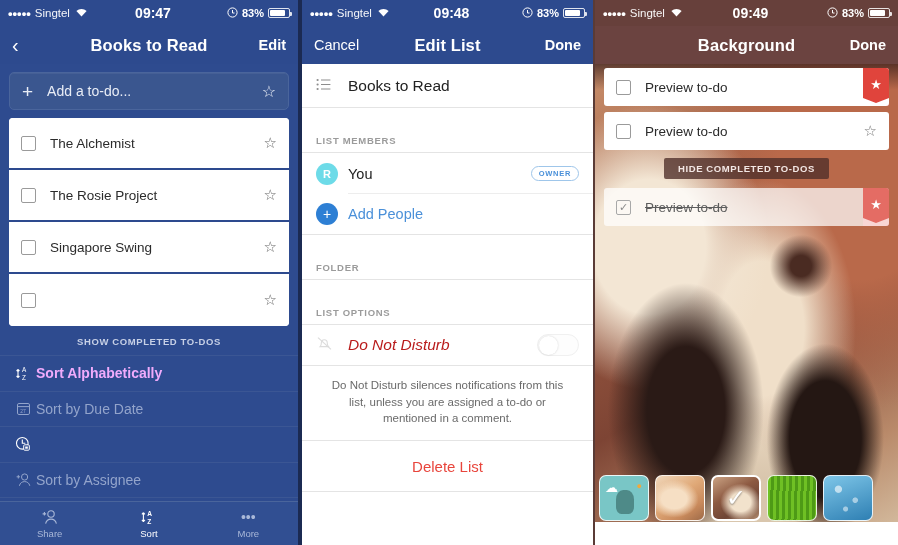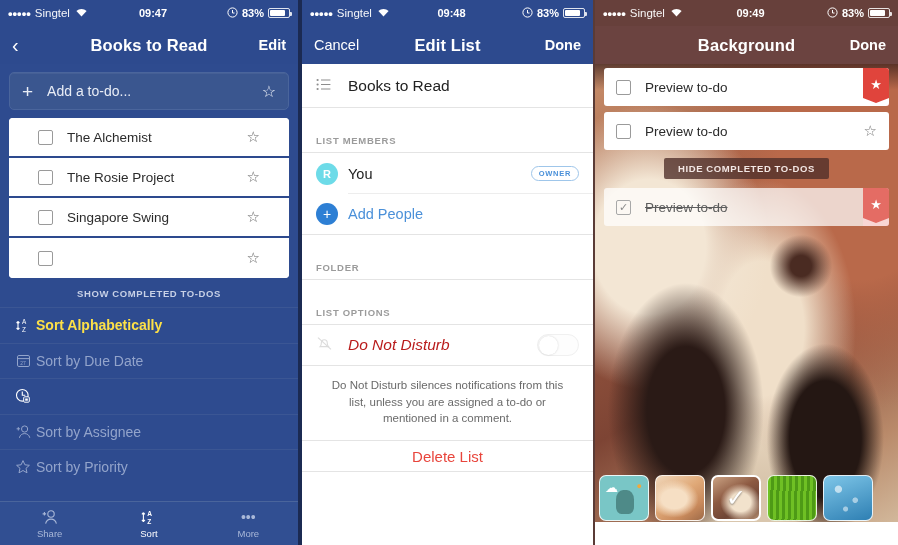--- a/index.html
+++ b/index.html
@@ -22,21 +22,21 @@
   
   .statusbar {
     height: 26px; display: flex; align-items: center;
     font-size: 11px; font-weight: bold; color: #fff;
     padding: 0 8px; position: relative;
   }
   .sb-left { display: flex; align-items: center; gap: 4px; width: 33%; }
   .sb-dots { letter-spacing: 0px; font-size: 13px; line-height: 1; }
   .sb-carrier { font-weight: normal; font-size: 11.5px; opacity: .95; }
   .sb-wifi { font-size: 12px; margin-left: 2px; }
-  .sb-center { position: absolute; left: 8px; right: 0; text-align: center; font-size: 11px; }
+  .sb-center { position: absolute; left: 8px; right: 0; text-align: center; font-size: 14px; }
   .sb-right {
     margin-left: auto; display: flex; align-items: center; gap: 4px;
     font-size: 11px; z-index: 2;
   }
   .alarm-ico { font-size: 11px; }
   .batt {
     width: 22px; height: 10px; border: 1.2px solid rgba(255,255,255,.85);
     border-radius: 2px; position: relative; padding: 1px;
   }
   .batt::after {
@@ -66,38 +66,38 @@
   .addcard {
     background: #3a568f; border: 1px solid #4a659c; border-radius: 5px;
     height: 38px; display: flex; align-items: center; padding: 0 12px;
     color: #e9edf6; font-size: 14px; margin-bottom: 8px;
     box-shadow: 0 1px 0 rgba(255,255,255,.06) inset;
   }
   .addcard .plus { font-size: 19px; font-weight: 300; margin-right: 14px; line-height: 1; }
   .addcard .star { margin-left: auto; font-size: 16px; color: #e9edf6; }
   .todo-stack { background: #fff; border-radius: 4px; overflow: hidden; }
   .todo-row {
-    height: 40px; display: flex; align-items: center; padding: 0 29px;
+    height: 52px; display: flex; align-items: center; padding: 0 12px;
     background: #fff; border-bottom: 2px solid #2d4a8e;
   }
   .todo-row:last-child { border-bottom: none; }
   .cbx {
     width: 15px; height: 15px; border: 1px solid #9a9a9a;
     border-radius: 2px; margin-right: 14px; flex: 0 0 auto;
   }
   .todo-txt { font-size: 13.5px; color: #2b2b2b; }
   .todo-row .star { margin-left: auto; font-size: 15px; color: #6a6a6a; }
 
   .showcompleted {
     text-align: center; color: #c7d0e6; font-size: 9.5px;
     font-weight: bold; letter-spacing: .6px; padding: 10px 0 8px;
   }
   .sortrow {
     height: 35.5px; display: flex; align-items: center; padding: 0 10px;
-    border-top: 1px solid #3b5694; color: #fde047; font-size: 14px;
+    border-top: 1px solid #3b5694; color: #f0abfc; font-size: 14px;
   }
   .sortrow.dim { color: #93a4cb; }
   .sortrow .ico { width: 26px; flex: 0 0 auto; display: flex; justify-content: center; }
   .sortrow .lbl { font-weight: bold; }
   .sortrow.dim .lbl { font-weight: normal; }
 
   .tabbar {
     position: absolute; bottom: 0; left: 0; right: 0; height: 44px;
     background: #314f92; border-top: 1px solid #4a659c;
     display: flex; align-items: center;
@@ -154,21 +154,21 @@
   .toggle::after {
     content:""; position: absolute; left: 1px; top: 1px;
     width: 19px; height: 19px; border-radius: 50%;
     background: #fff; box-shadow: 0 0 2px rgba(0,0,0,.18);
   }
   .helptext {
     font-size: 11.5px; color: #6a6a6a; line-height: 1.45;
     text-align: center; padding: 11px 20px 13px; background: #fff;
   }
   .deleterow {
-    height: 32px; display: flex; align-items: center; justify-content: center;
+    height: 52px; display: flex; align-items: center; justify-content: center;
     border-top: 1px solid #e4e4e4; border-bottom: 1px solid #e4e4e4;
     color: #e8453c; font-size: 15px; background: #fff;
   }
   .p2-filler { background: #fff; flex: 1; }
 
   
   .p3 .statusbar { background: #67403b; }
   .p3 .navbar { background: #6b4340; }
   .photo {
     position: absolute; top: 64px; left: 0; right: 0; bottom: 0;

